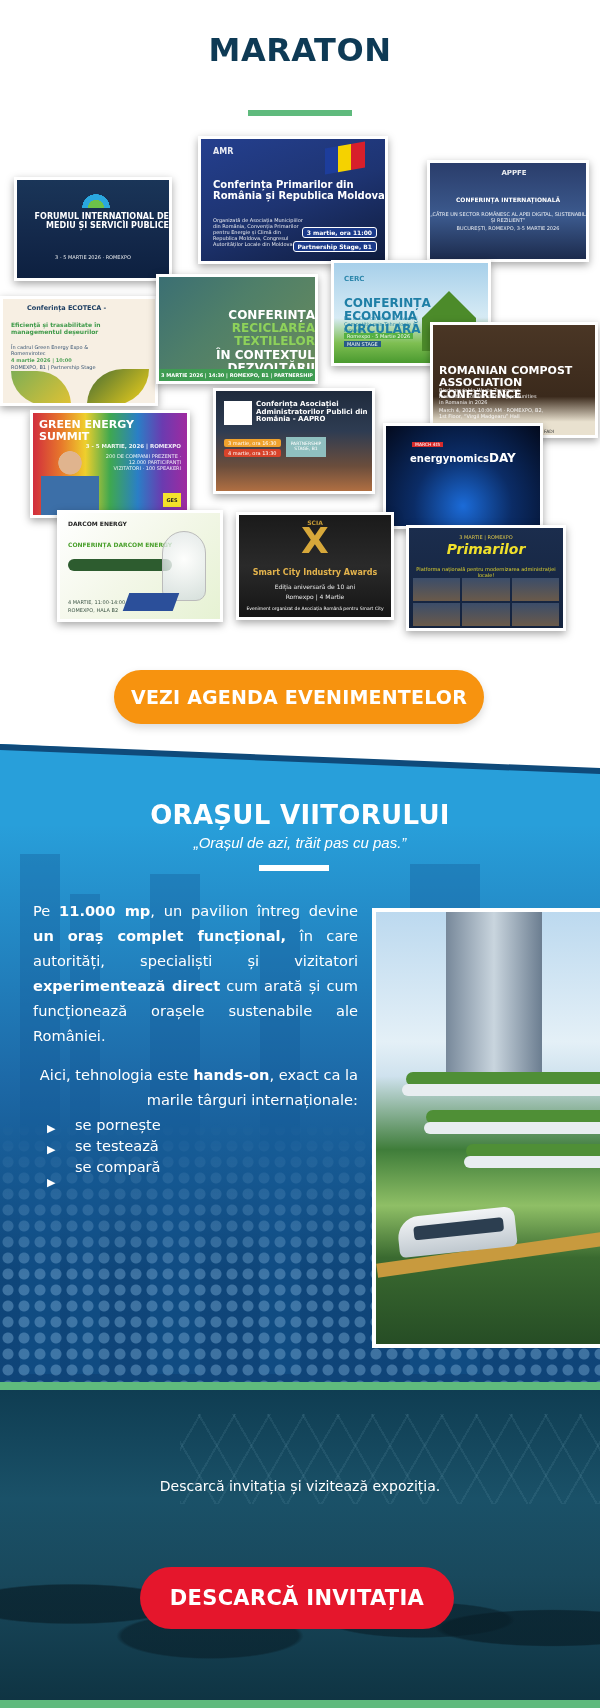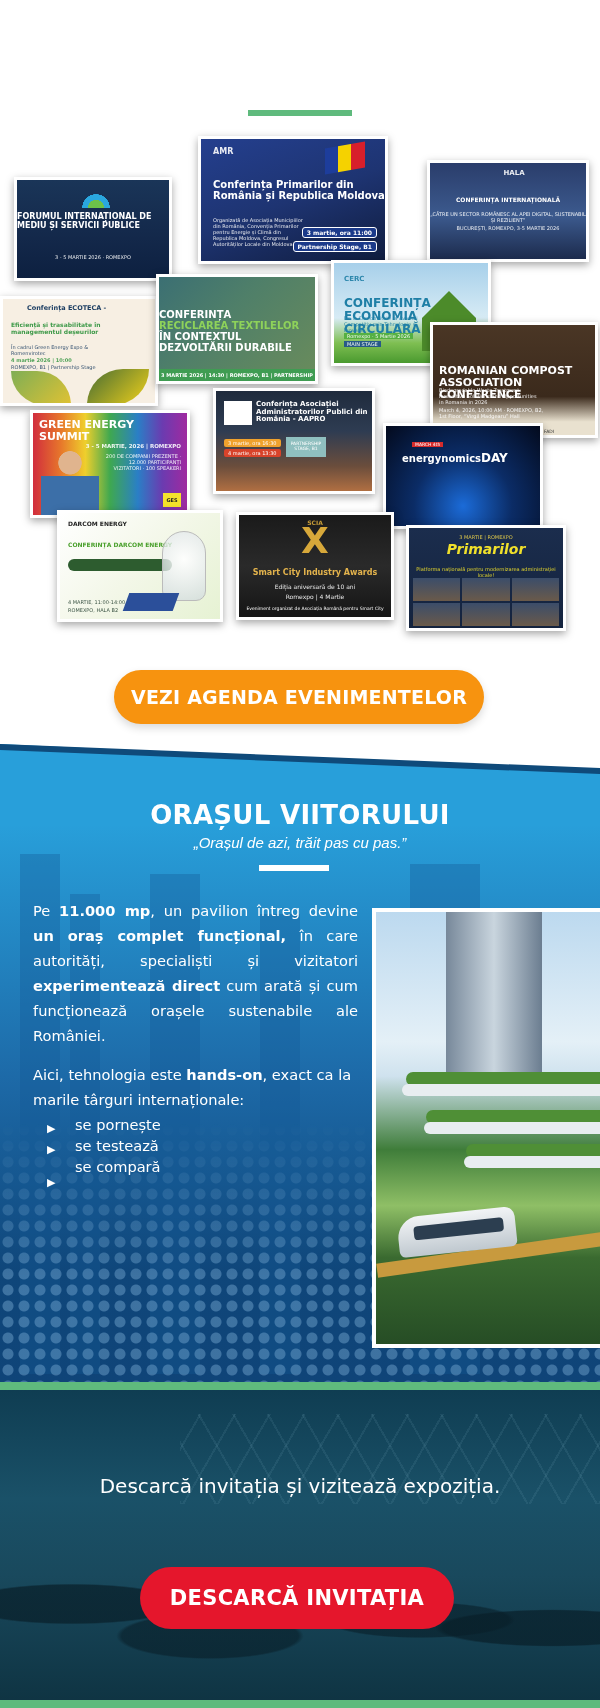--- a/index.html
+++ b/index.html
@@ -12,42 +12,42 @@
   .title .l1 { font-size: 32px; line-height: 36px; display: block; }
   .title .l2 { font-size: 23px; line-height: 28px; display: block; }
   .title-bar { position: absolute; top: 110px; left: 248px; width: 104px; height: 6px; background: #5fba7d; }
 
   .card { position: absolute; box-shadow: 0 3px 8px rgba(0,0,0,0.35); border: 3px solid #fff; overflow: hidden; color: #fff; font-family: "DejaVu Sans", sans-serif; }
   .card .ct { position: absolute; font-weight: 700; line-height: 1.1; }
   .card .cs { position: absolute; font-size: 5px; line-height: 1.2; opacity: 0.9; }
 
   .c-forum { left: 14px; top: 177px; width: 158px; height: 104px; background: linear-gradient(180deg,#1a3558 0%,#13284a 60%,#0d2040 100%); }
   .c-forum .logo { position:absolute; left: 65px; top: 10px; width: 28px; height: 18px; background: radial-gradient(circle at 50% 100%, #6cc24a 0 35%, #2aa7df 36% 60%, transparent 61%); }
-  .c-forum .ct { left: 0; width: 100%; top: 33px; text-align: left; font-size: 8px; }
+  .c-forum .ct { left: 0; width: 100%; top: 33px; text-align: right; font-size: 8px; }
   .c-forum .cs { left: 0; width: 100%; top: 74px; text-align: center; }
 
   .c-amr { left: 198px; top: 136px; width: 190px; height: 128px; background: linear-gradient(160deg,#243f8e 0%,#1e3472 50%,#101d3f 100%); }
   .c-amr .flag { position:absolute; right: 20px; top: 6px; width: 40px; height: 26px; background: linear-gradient(90deg,#1d3d9c 0 33%,#f5d200 33% 66%,#d71f2b 66%); transform: skewY(-10deg); }
   .c-amr .ct { left: 12px; top: 40px; font-size: 10px; }
   .c-amr .cs { left: 12px; top: 78px; width: 90px; }
   .c-amr .pill { position:absolute; right: 8px; font-size: 6px; background:#1b3a8a; border: 1px solid #fff; border-radius: 3px; padding: 1px 4px; font-weight:700; }
 
   .c-appfe { left: 427px; top: 160px; width: 162px; height: 102px; background: linear-gradient(180deg,#2a3d6b 0%,#3c5a8e 55%,#1c2b4d 100%); }
   .c-appfe .ct { left: 0; width: 100%; top: 34px; text-align:center; font-size: 6px; }
   .c-appfe .cs { left: 0; width: 100%; top: 48px; text-align:center; }
 
   .c-ecoteca { left: 0; top: 296px; width: 158px; height: 110px; background: #f7efe3; color: #244f6a; }
   .c-ecoteca .ct { left: 8px; top: 6px; font-size: 6.5px; color: #1e3f63; margin-left: 16px; }
   .c-ecoteca .ct2 { left: 8px; top: 23px; font-size: 6px; color: #3f9a4a; position:absolute; font-weight:700; line-height: 1.1; }
   .c-ecoteca .cs { left: 8px; top: 45px; color: #1e3f63; }
   .c-ecoteca .leaf1 { position:absolute; left: 8px; top: 72px; width: 60px; height: 34px; border-radius: 0 40px 0 40px; background: linear-gradient(135deg,#7fae55,#e0c233); }
   .c-ecoteca .leaf2 { position:absolute; left: 84px; top: 70px; width: 62px; height: 36px; border-radius: 40px 0 40px 0; background: linear-gradient(135deg,#456b33,#f2d21b); }
 
   .c-textile { left: 156px; top: 274px; width: 162px; height: 110px; background: linear-gradient(135deg,#3b6f73 0%,#4f7f69 40%,#6a8c5b 100%); }
-  .c-textile .ct { left: 0; width: 100%; top: 32px; text-align: left; font-size: 10px; }
+  .c-textile .ct { left: 0; width: 100%; top: 32px; text-align: right; font-size: 12px; }
   .c-textile .ct .g { color: #8ed25a; }
   .c-textile .bar { position:absolute; left:0; bottom:0; width:100%; height: 12px; background:#3f9c52; font-size: 5px; text-align:center; line-height: 12px; font-weight:700; }
 
   .c-cerc { left: 331px; top: 260px; width: 160px; height: 106px; background: linear-gradient(180deg,#a7d0ea 0%,#d7ebf5 55%,#7fbf52 80%,#4a9a2f 100%); color: #1a7a9a; }
   .c-cerc .ct { left: 10px; top: 34px; font-size: 12px; color:#1f7fa6; }
   .c-cerc .house { position:absolute; right: 12px; top: 28px; width: 54px; height: 60px; background: #4c8b2a; clip-path: polygon(50% 0, 100% 45%, 100% 100%, 0 100%, 0 45%); }
 
   .c-compost { left: 430px; top: 322px; width: 168px; height: 116px; background: linear-gradient(180deg,#4a3625 0%,#3b2a1c 65%,#e9e1cf 88%); }
   .c-compost .ct { left: 6px; top: 40px; font-size: 11px; }
   .c-compost .cs { left: 6px; top: 62px; width: 100px; }
@@ -62,21 +62,21 @@
   .c-aapro { left: 213px; top: 388px; width: 162px; height: 106px; background: linear-gradient(180deg,#1f2b3d 0%,#2e3c52 40%,#6a4d3c 75%,#b06f42 100%); }
   .c-aapro .ct { left: 40px; top: 10px; font-size: 7px; }
   .c-aapro .logo { position:absolute; left: 8px; top: 10px; width: 28px; height: 24px; background:#fff; }
   .c-aapro .tag1, .c-aapro .tag2 { position:absolute; left: 8px; font-size: 5px; padding: 1px 4px; border-radius: 2px; }
   .c-aapro .tag1 { top: 48px; background: #f0a22d; }
   .c-aapro .tag2 { top: 58px; background: #d8432a; }
   .c-aapro .stage { position:absolute; left: 70px; top: 46px; width: 40px; height: 20px; background:#8fbfbf; font-size: 4.5px; text-align:center; padding-top: 4px; }
 
   .c-energy { left: 383px; top: 423px; width: 160px; height: 106px; background: radial-gradient(ellipse at 50% 80%, #1b6bd8 0%, #0b2c66 45%, #030a1d 100%); }
   .c-energy .tag { position:absolute; left: 26px; top: 16px; background:#d62b2b; font-size: 4.5px; padding: 0 3px; }
-  .c-energy .ct { left: 16px; top: 26px; font-size: 10px; }
+  .c-energy .ct { left: 24px; top: 26px; font-size: 10px; }
   .c-energy .ct b { font-size: 12px; }
 
   .c-darcom { left: 57px; top: 510px; width: 166px; height: 112px; background: linear-gradient(135deg,#ffffff 0%,#f3f7e8 50%,#e6f2d3 100%); color: #1f3b2b; }
   .c-darcom .ct { left: 8px; top: 8px; font-size: 6px; color:#222; }
   .c-darcom .ct2 { position:absolute; left: 8px; top: 28px; font-size: 6px; color: #4aa02c; font-weight:700; }
   .c-darcom .band { position:absolute; left: 8px; top: 46px; width: 104px; height: 12px; background:#2d5c2f; border-radius: 6px; }
   .c-darcom .bulb { position:absolute; right: 14px; top: 18px; width: 44px; height: 70px; border-radius: 22px 22px 10px 10px; background: radial-gradient(circle at 50% 40%, rgba(255,255,255,0.9), rgba(200,210,220,0.6)); border: 1px solid #bbb; }
   .c-darcom .panel { position:absolute; left: 66px; bottom: 8px; width: 50px; height: 18px; background: #2b4f9a; transform: skewX(-20deg); }
 
   .c-scia { left: 236px; top: 512px; width: 158px; height: 108px; background: linear-gradient(180deg,#1a1a1a 0%,#2a2a2a 50%,#151515 100%); }
@@ -117,50 +117,51 @@
   .city-img .green { position:absolute; left: 30px; width: 210px; height: 14px; background: #4f8f36; border-radius: 10px; }
   .city-img .track { position:absolute; left: 0; top: 335px; width: 240px; height: 14px; background: #c89a3e; transform: rotate(-8deg); }
   .city-img .train { position:absolute; left: 22px; top: 300px; width: 118px; height: 40px; background: linear-gradient(180deg,#f2f4f6,#bfc8cf); border-radius: 22px 10px 6px 6px; transform: rotate(-6deg); }
   .city-img .train::after { content:""; position:absolute; left: 16px; top: 10px; width: 90px; height: 14px; background: #2c3e50; border-radius: 4px; }
 
   
   .green-line { position: absolute; left: 0; top: 1382px; width: 600px; height: 8px; background: #5fba7d; }
   .bottom { position: absolute; left: 0; top: 1390px; width: 600px; height: 310px; background: linear-gradient(180deg,#0f3d52 0%,#1a5168 35%,#19495d 60%,#0f3443 100%); overflow: hidden; }
   .bottom .beam { position:absolute; left: 180px; top: 24px; width: 420px; height: 90px; background: repeating-linear-gradient(60deg, rgba(120,170,190,0.12) 0 2px, transparent 2px 30px), repeating-linear-gradient(-60deg, rgba(120,170,190,0.12) 0 2px, transparent 2px 30px); }
   .bottom .people { position:absolute; left:0; top: 150px; width: 100%; height: 160px; background: radial-gradient(ellipse at 12% 40%, rgba(8,30,40,0.7) 0 14%, transparent 15%), radial-gradient(ellipse at 35% 60%, rgba(8,30,40,0.6) 0 16%, transparent 17%), radial-gradient(ellipse at 70% 50%, rgba(8,30,40,0.6) 0 15%, transparent 16%), radial-gradient(ellipse at 92% 55%, rgba(8,30,40,0.7) 0 14%, transparent 15%); }
-  .cta-text { position: absolute; left: 0; top: 1476px; width: 600px; text-align: center; color: #fff; font-size: 20px; line-height: 21px; font-family: "DejaVu Sans", sans-serif; }
+  .cta-text { position: absolute; left: 0; top: 1476px; width: 600px; text-align: center; color: #fff; font-size: 14px; line-height: 21px; font-family: "DejaVu Sans", sans-serif; }
   .btn-invite { position: absolute; left: 140px; top: 1567px; width: 314px; height: 62px; background: #e5162c; border-radius: 31px; color: #fff; font-weight: 700; font-size: 21px; text-align: center; line-height: 62px; font-family: "DejaVu Sans", sans-serif; letter-spacing: 0.3px; }
   .green-footer { position: absolute; left: 0; top: 1700px; width: 600px; height: 8px; background: #5fba7d; }
 </style>
 </head>
 <body>
 
 <div class="top"></div>
 
 <h1 class="title">
+  <span class="l1">MARATON</span>
 </h1>
 <div class="title-bar"></div>
 
 <div class="card c-forum">
   <div class="logo"></div>
   <div class="ct">FORUMUL INTERNAȚIONAL DE MEDIU ȘI SERVICII PUBLICE</div>
   <div class="cs">3 - 5 MARTIE 2026 · ROMEXPO</div>
 </div>
 
 <div class="card c-amr">
   <div class="flag"></div>
   <div class="cs" style="top:8px;font-size:8px;font-weight:700;">AMR</div>
   <div class="ct">Conferința Primarilor din România și Republica Moldova</div>
   <div class="cs">Organizată de Asociația Municipiilor din România, Convenția Primarilor pentru Energie și Climă din Republica Moldova, Congresul Autorităților Locale din Moldova</div>
   <div class="pill" style="top:88px;">3 martie, ora 11:00</div>
   <div class="pill" style="top:102px;">Partnership Stage, B1</div>
 </div>
 
 <div class="card c-appfe">
-  <div class="cs" style="left:6px;top:6px;font-size:7px;font-weight:700;">HALA</div>
+  <div class="cs" style="left:6px;top:6px;font-size:7px;font-weight:700;">APPFE</div>
   <div class="ct">CONFERINȚA INTERNAȚIONALĂ</div>
   <div class="cs">„CĂTRE UN SECTOR ROMÂNESC AL APEI DIGITAL, SUSTENABIL ȘI REZILIENT”</div>
   <div class="cs" style="top:62px;">BUCUREȘTI, ROMEXPO, 3-5 MARTIE 2026</div>
 </div>
 
 <div class="card c-ecoteca">
   <div class="ct">Conferința ECOTECA -</div>
   <div class="ct2" style="width:100px;">Eficiență și trasabilitate în managementul deșeurilor</div>
   <div class="cs" style="width:80px;">În cadrul Green Energy Expo &amp; Romenvirotec</div>
   <div class="cs" style="top:58px;color:#3f9a4a;font-weight:700;">4 martie 2026 | 10:00</div>
@@ -260,21 +261,21 @@
   <div class="dots"></div>
 </div>
 <div class="blue-edge"></div>
 
 <h2 class="ov-title">ORAȘUL VIITORULUI</h2>
 <div class="ov-sub">„Orașul de azi, trăit pas cu pas.”</div>
 <div class="ov-bar"></div>
 
 <div class="ov-text">
   <p><span>Pe </span><b>11.000 mp</b><span>, un pavilion întreg devine </span><b>un oraș complet funcțional,</b><span> în care autorități, specialiști și vizitatori </span><b>experimentează direct</b><span> cum arată și cum funcționează orașele sustenabile ale României.</span></p>
-  <p style="text-align:left;"><span>Aici, tehnologia este </span><b>hands-on</b><span>, exact ca la marile târguri internaționale:</span></p>
+  <p style="text-align:right;"><span>Aici, tehnologia este </span><b>hands-on</b><span>, exact ca la marile târguri internaționale:</span></p>
   <ul class="ov-list">
     <li><span class="arrow">▶</span><span>se pornește</span></li>
     <li><span class="arrow">▶</span><span>se testează</span></li>
     <li><span class="arrow" style="top:16px;">▶</span><span>se compară</span></li>
   </ul>
 </div>
 
 <div class="city-img" title="green futuristic city with monorail">
   <div class="tower"></div>
   <div class="green" style="top:160px;"></div>

